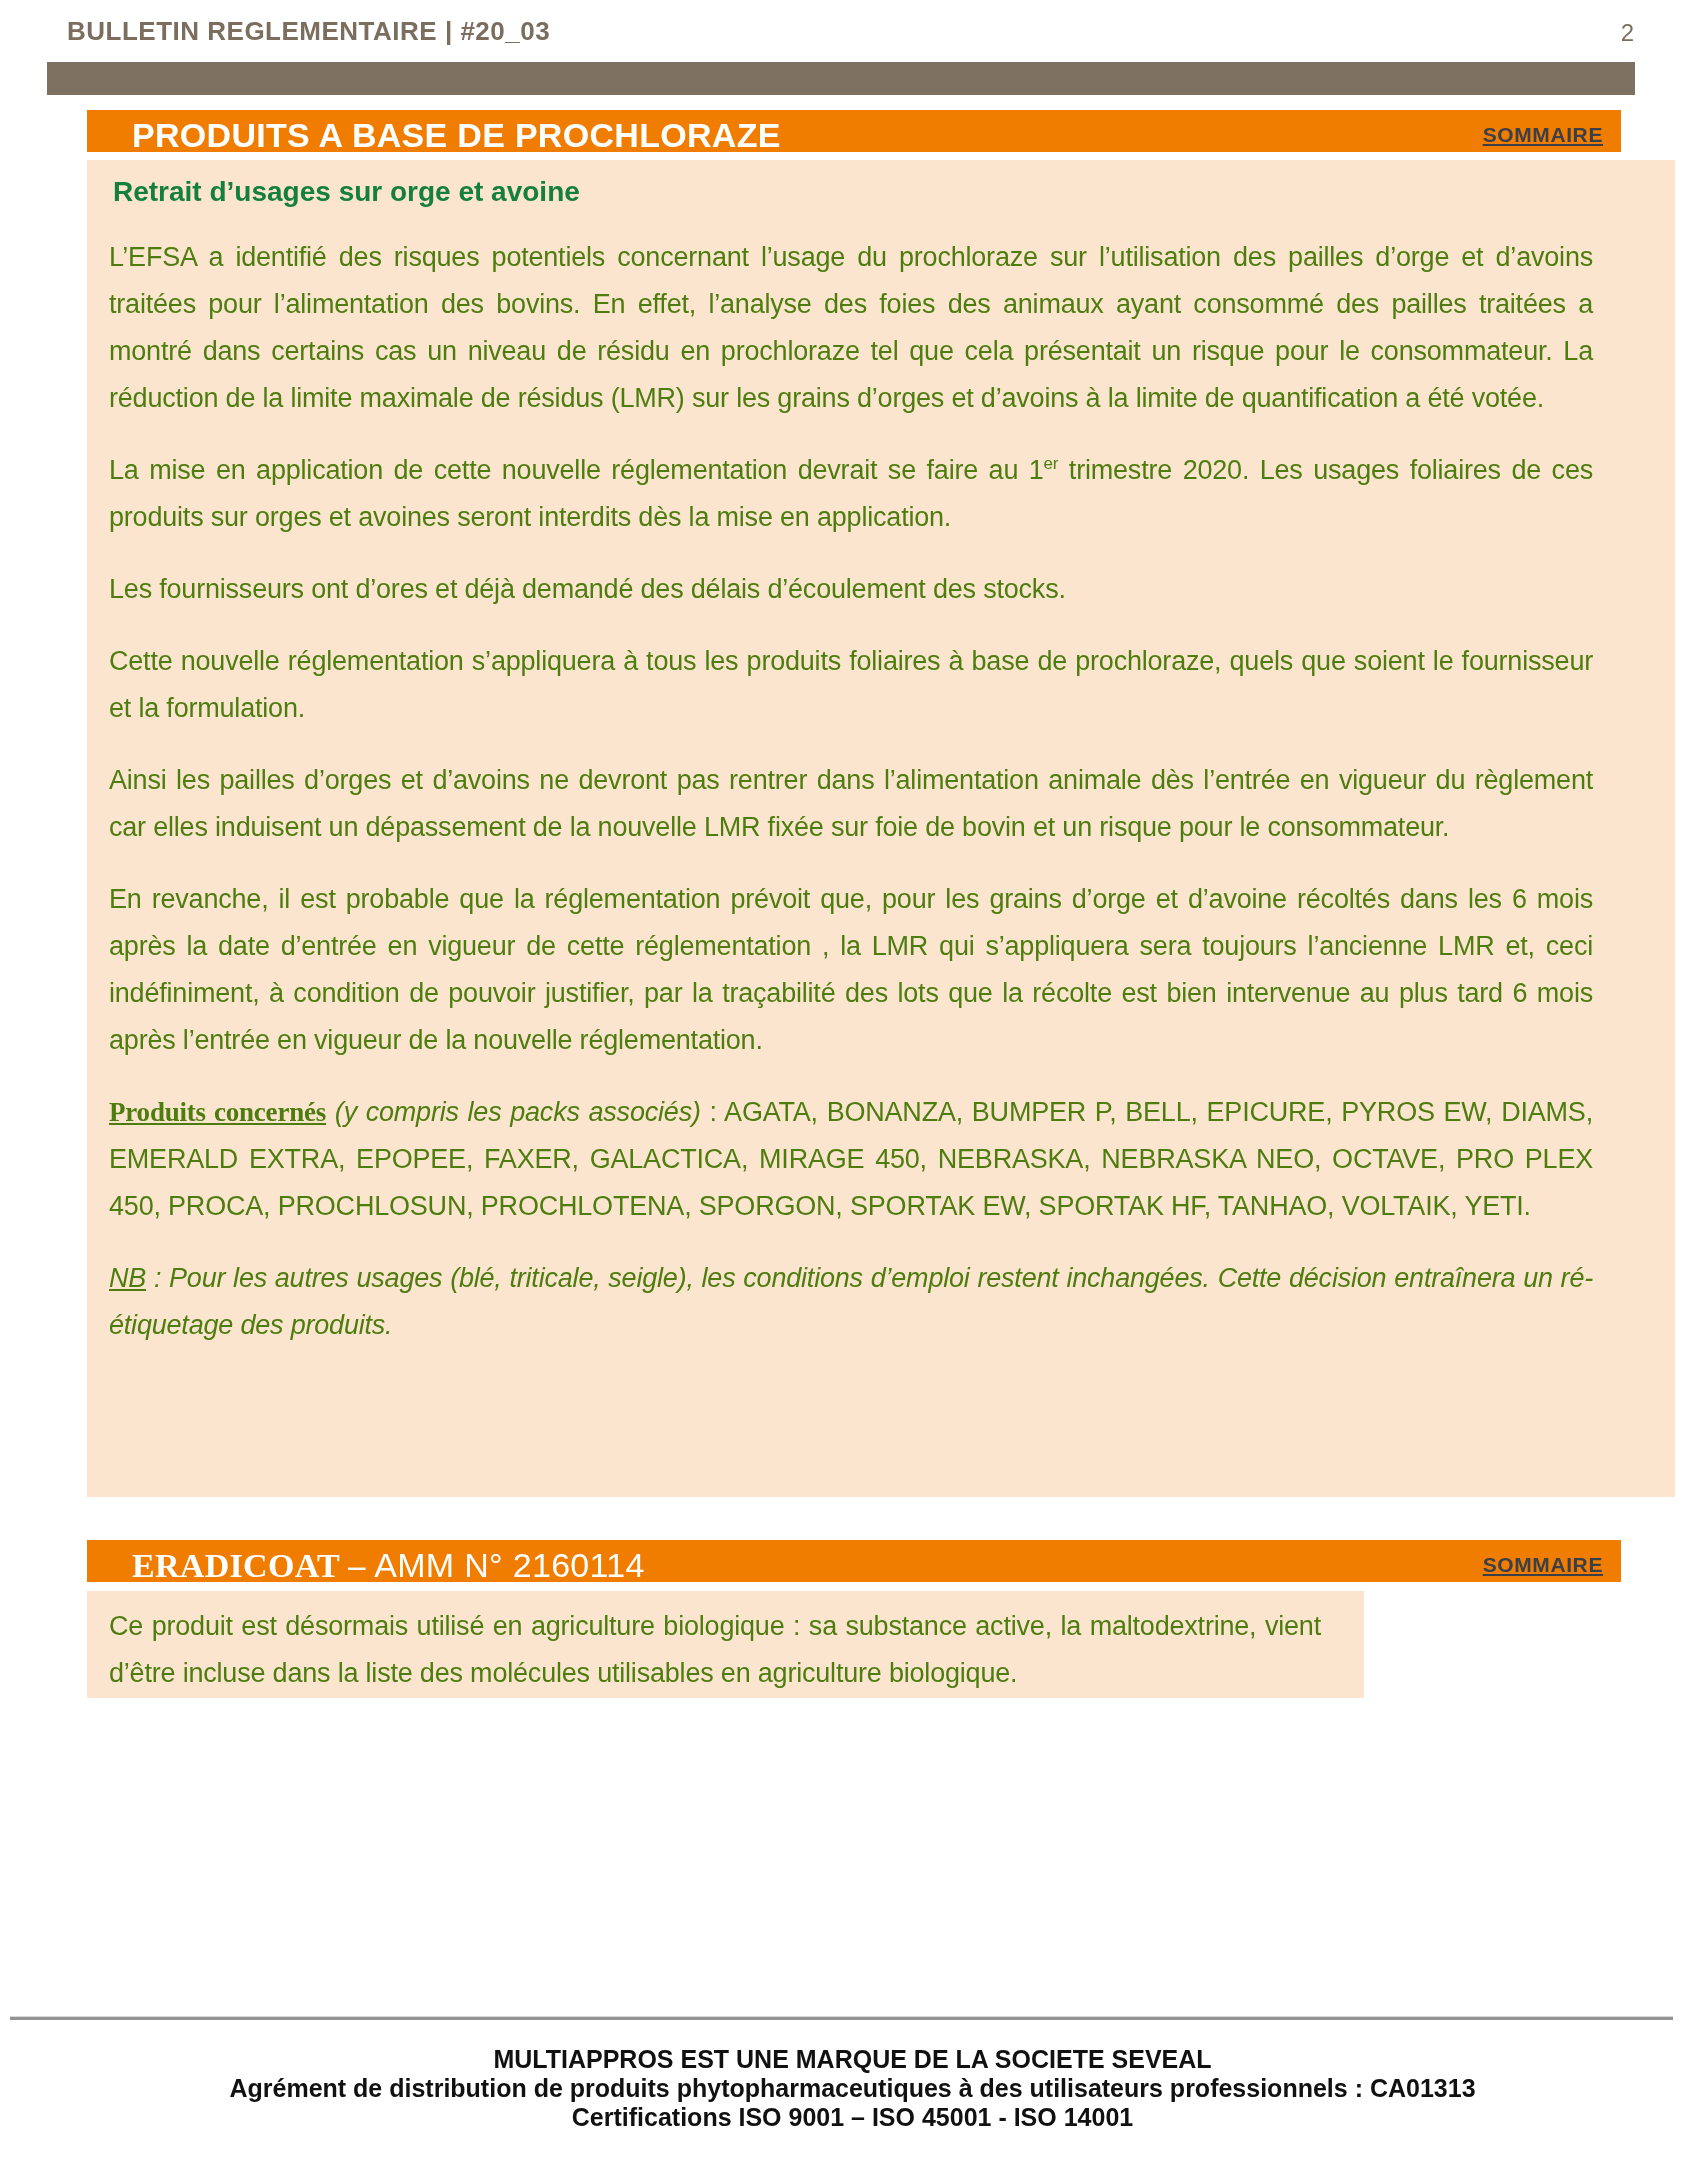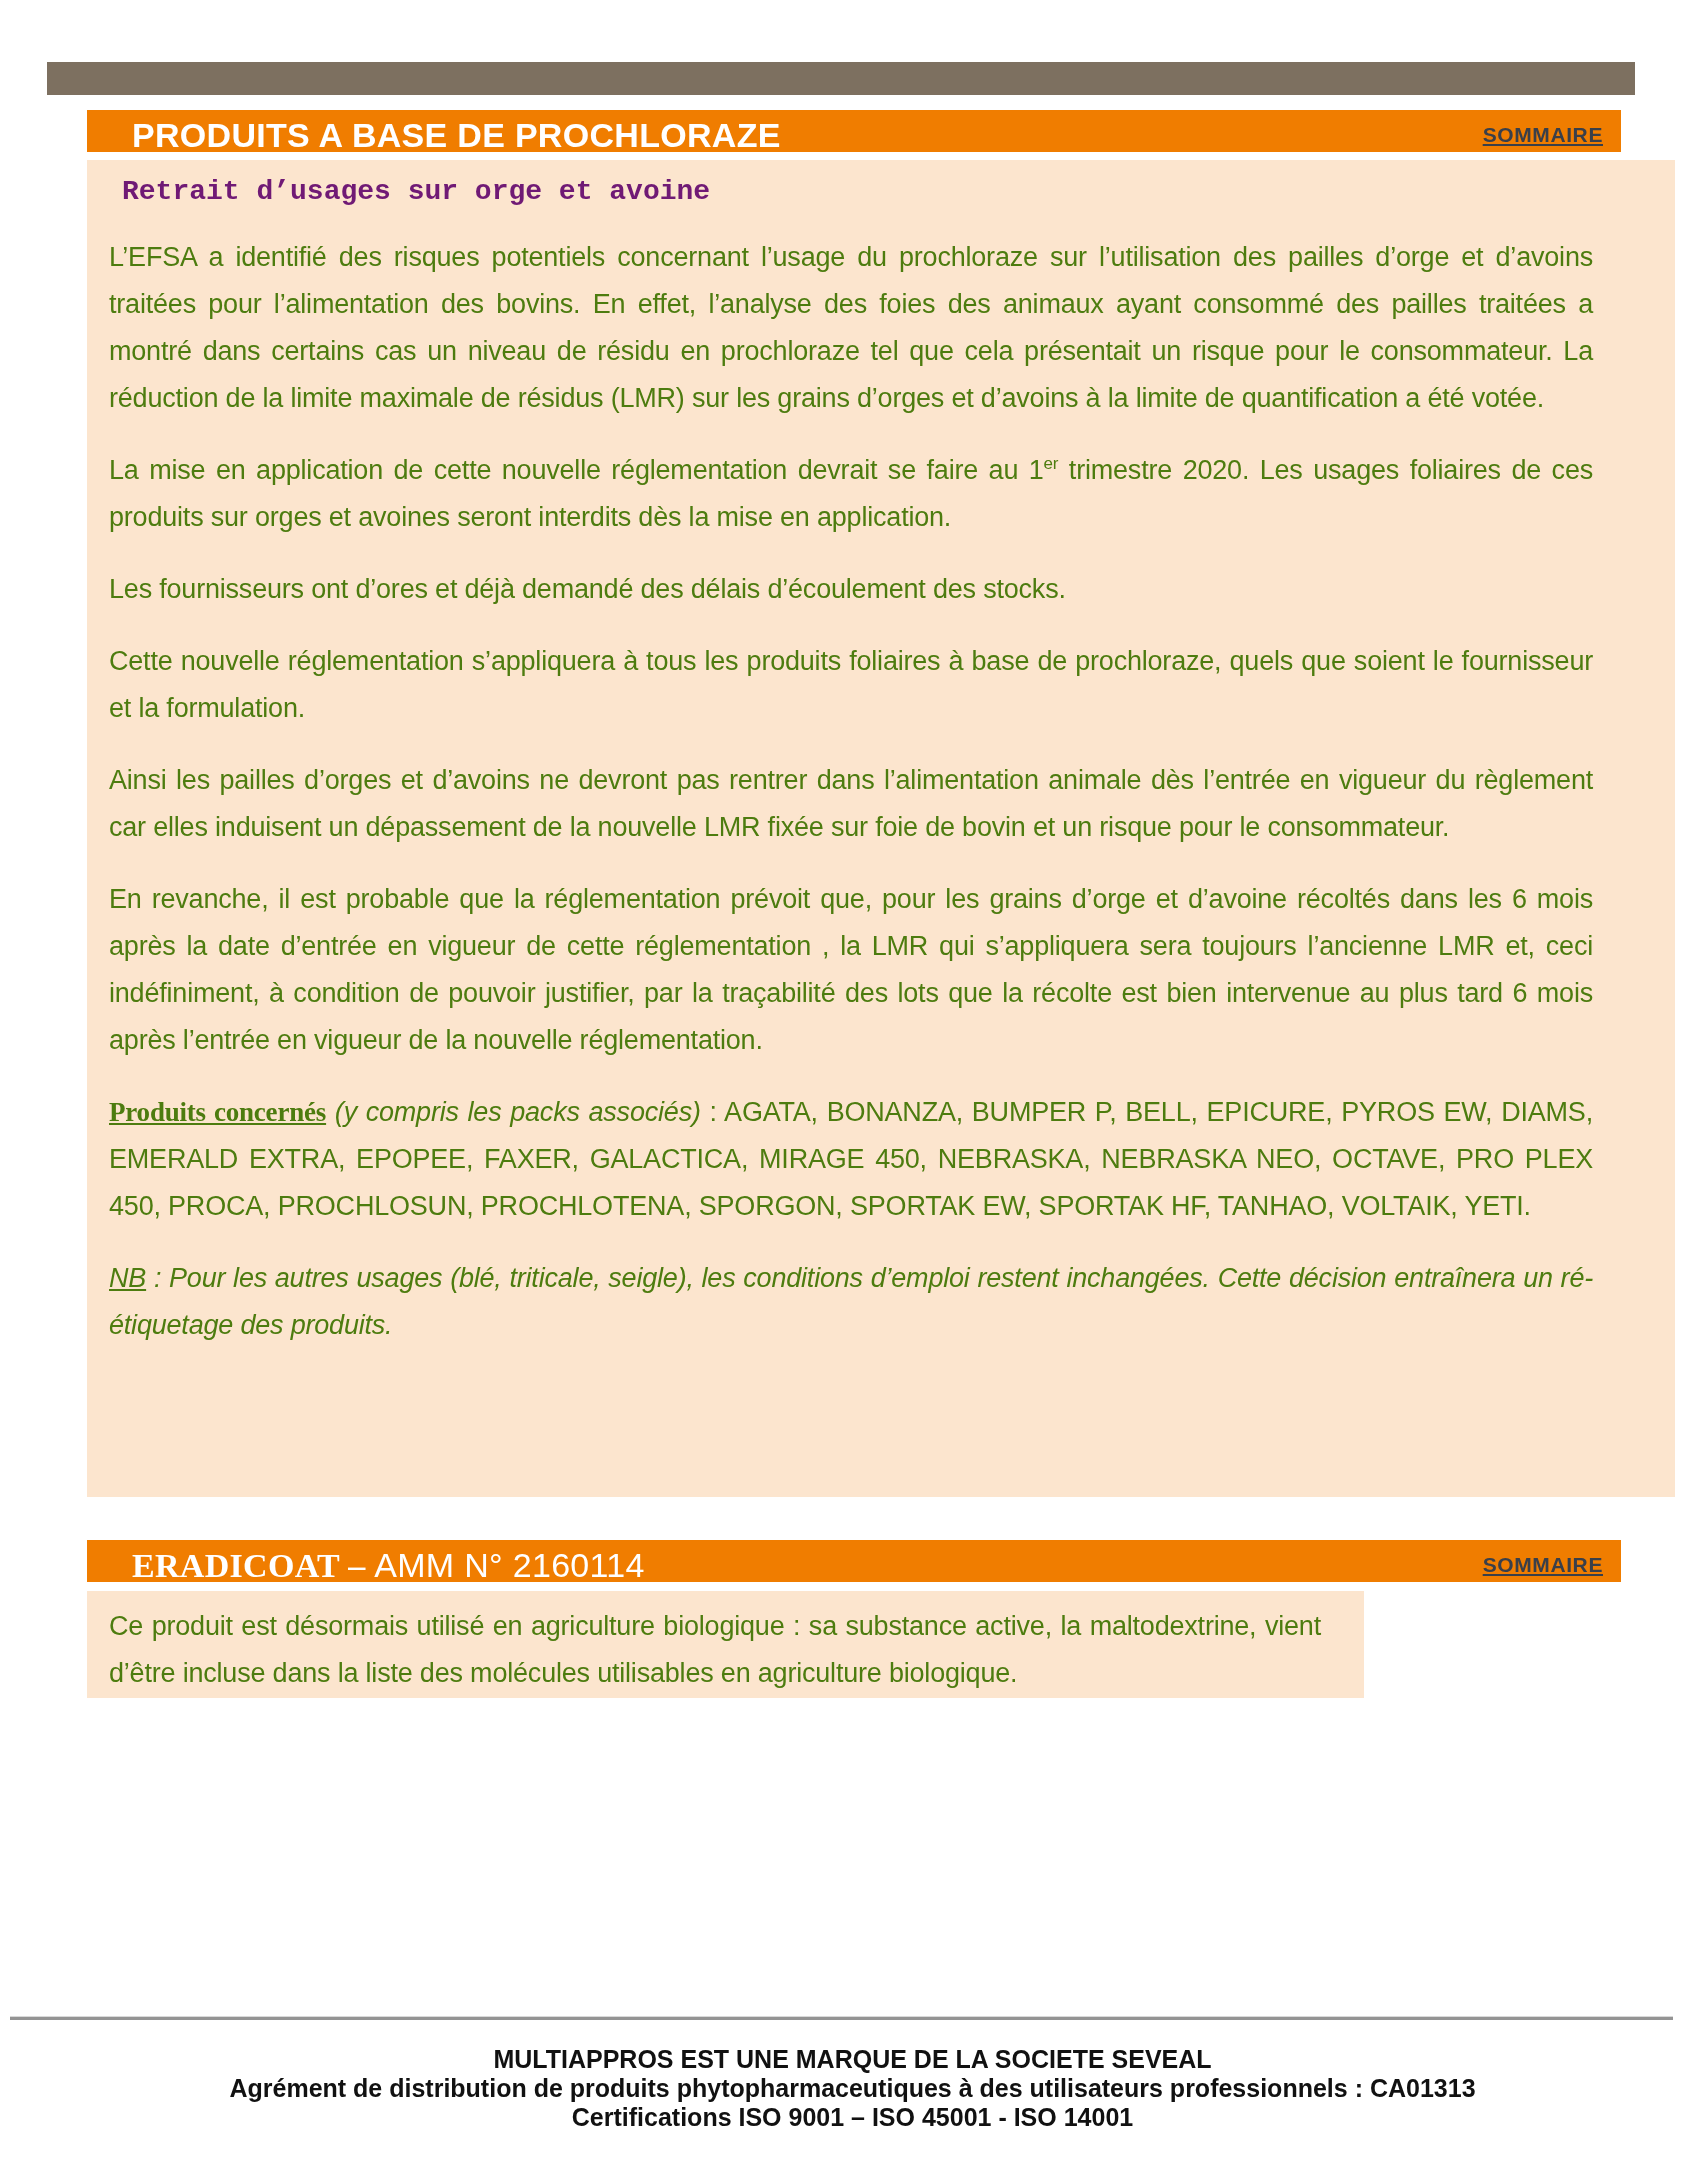--- a/index.html
+++ b/index.html
@@ -35,21 +35,21 @@
     font-size:21px;font-weight:bold;color:#3a3f49;letter-spacing:0.6px;
     text-decoration:underline;cursor:pointer;
   }
   
   .content-box{
     position:absolute;background:#fce5ce;color:#3e3e3e;box-sizing:border-box;overflow:hidden;
   }
   .box-1{left:87px;top:160px;width:1588px;height:1337px;padding:14px 66px 0 22px;}
   .box-2{left:87px;top:1591px;width:1277px;height:107px;padding:12px 27px 0 22px;}
   .content-box h3{
-    margin:0 0 24px 13px;font-size:28px;line-height:36px;font-weight:bold;color:#701a75;font-family:Liberation Mono, monospace;
+    margin:0 0 24px 4px;font-size:28px;line-height:36px;font-weight:bold;color:#15803d;
   }
   .content-box p{
     margin:0 16px 25px 0;font-size:27px;line-height:47px;text-align:justify;
     letter-spacing:-0.2px;color:#4d7c0f;
   }
   .content-box sup{font-size:17px;line-height:0;vertical-align:super;}
   .b{font-weight:bold;font-family:Liberation Serif, serif;}
   .u{text-decoration:underline;}
   .i{font-style:italic;}
   
@@ -60,20 +60,24 @@
   .doc-footer{
     position:absolute;left:11px;top:2045px;width:1683px;text-align:center;
     font-size:25px;font-weight:bold;color:#111111;line-height:29px;
   }
 </style>
 </head>
 <body>
 
 <div class="page">
 
+  <div class="doc-header">
+    <span class="doc-title">BULLETIN REGLEMENTAIRE | #20_03</span>
+    <span class="page-number">2</span>
+  </div>
   <div class="brown-bar"></div>
 
   <div class="section-bar bar-1">
     <span class="section-title">PRODUITS A BASE DE PROCHLORAZE</span>
     <a class="sommaire-link">SOMMAIRE</a>
   </div>
 
   <div class="content-box box-1">
     <h3>Retrait d’usages sur orge et avoine</h3>
     <p><span>L’EFSA a identifié des risques potentiels concernant l’usage du prochloraze sur l’utilisation des pailles d’orge et d’avoins traitées pour l’alimentation des bovins. En effet, l’analyse des foies des animaux ayant consommé des pailles traitées a montré dans certains cas un niveau de résidu en prochloraze tel que cela présentait un risque pour le consommateur. La réduction de la limite maximale de résidus (LMR) sur les grains d’orges et d’avoins à la limite de quantification a été votée.</span></p>

